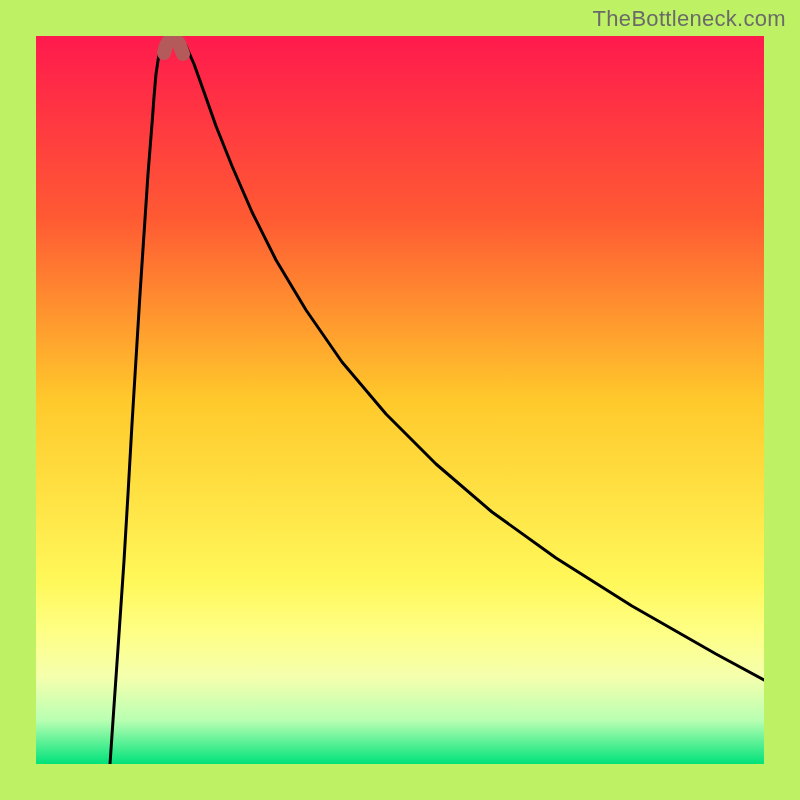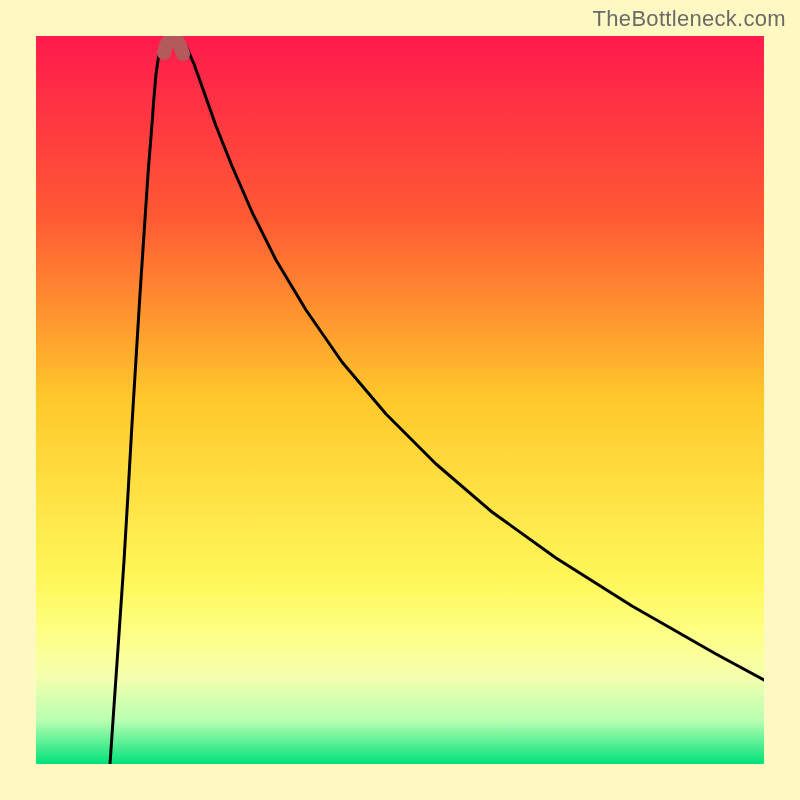--- a/index.html
+++ b/index.html
@@ -6,21 +6,21 @@
     margin: 0;
     padding: 0;
     width: 800px;
     height: 800px;
     background: #000;
   }
   .wrap {
     position: relative;
     width: 800px;
     height: 800px;
-    background: #fef9c3;
+    background: #bef264;
   }
   .watermark {
     position: absolute;
     top: 6px;
     right: 14px;
     font-family: Arial, Helvetica, sans-serif;
     font-size: 22px;
     font-weight: 400;
     color: #6a6a6a;
     letter-spacing: 0.3px;

